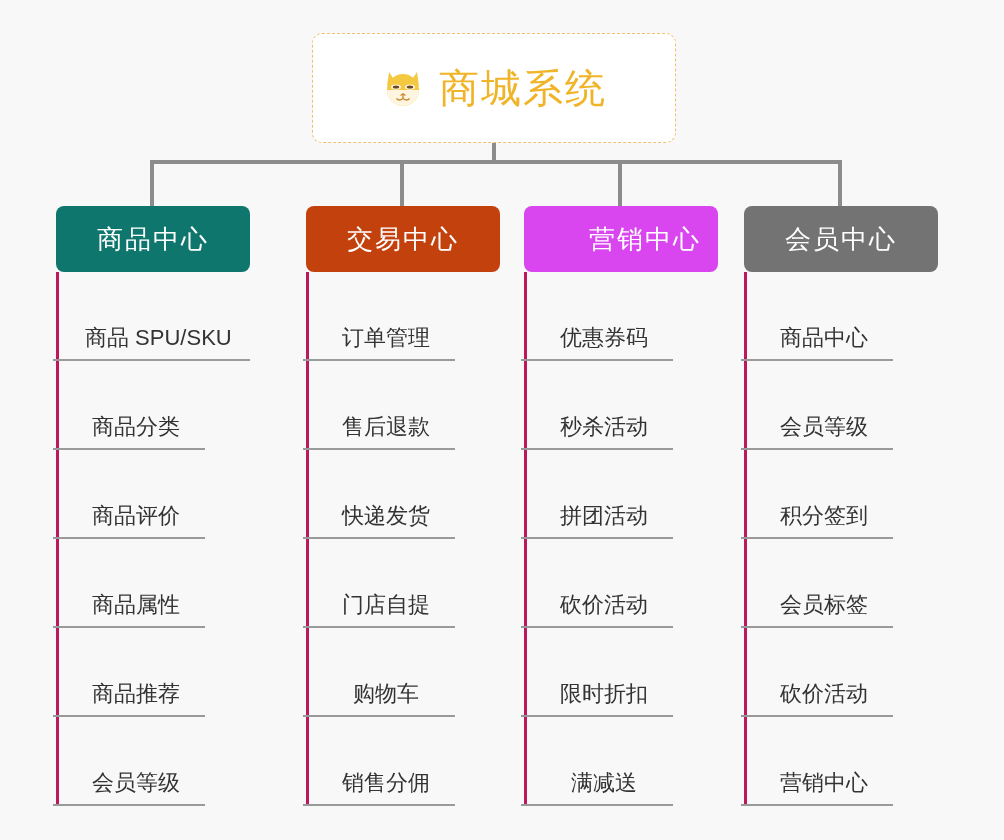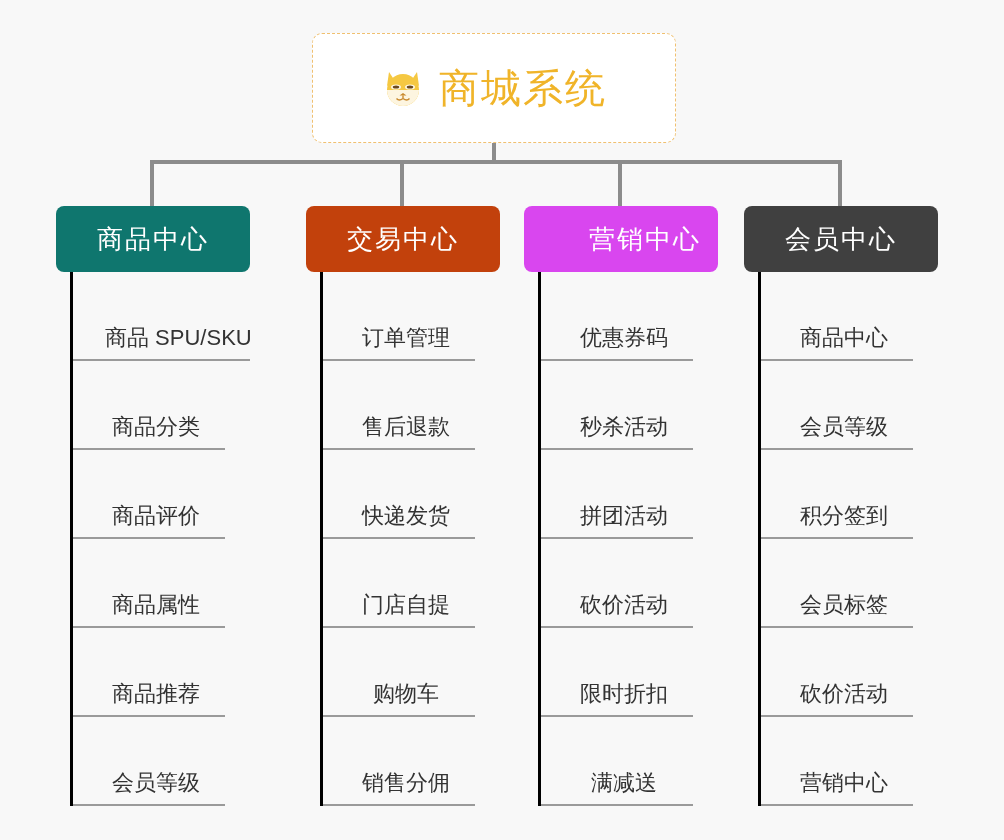--- a/index.html
+++ b/index.html
@@ -89,23 +89,22 @@
     align-items: center;
     justify-content: center;
     color: #ffffff;
     font-size: 26px;
     letter-spacing: 2px;
     box-sizing: border-box;
   }
   .col-items {
     position: relative;
     margin-top: 0;
-    padding-left: 14px;
-    border-left: 3px solid #000000;
-    margin-left: 14px;
+    padding-left: 8px;
+    border-left: 3px solid #be185d;
   }
   .item {
     height: 89px;
     position: relative;
     display: flex;
     align-items: flex-end;
     margin-left: -14px;
     padding-left: 14px;
   }
   .item-label {
@@ -227,21 +226,21 @@
       <div class="item">
           <span class="item-label">限时折扣</span>
         </div>
       <div class="item">
           <span class="item-label">满减送</span>
         </div>
     </div>
   </div>
 
   <div class="column" style="left:744px">
-    <div class="col-header" style="background: #404040;">
+    <div class="col-header" style="background: #737373;">
       <span>会员中心</span>
     </div>
     <div class="col-items">
       <div class="item">
           <span class="item-label">商品中心</span>
         </div>
       <div class="item">
           <span class="item-label">会员等级</span>
         </div>
       <div class="item">

